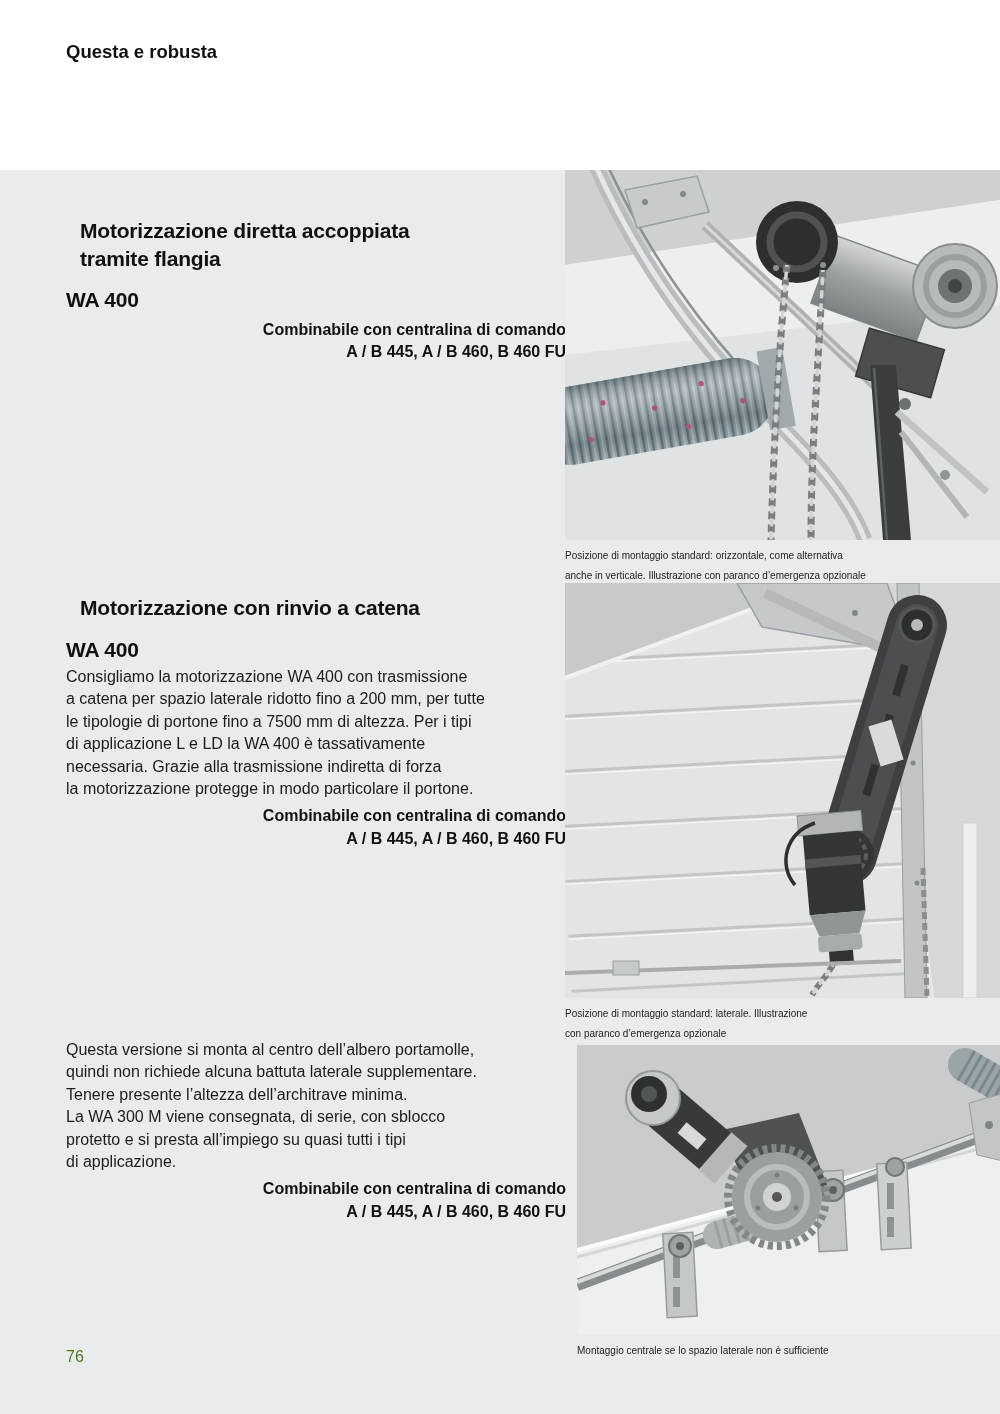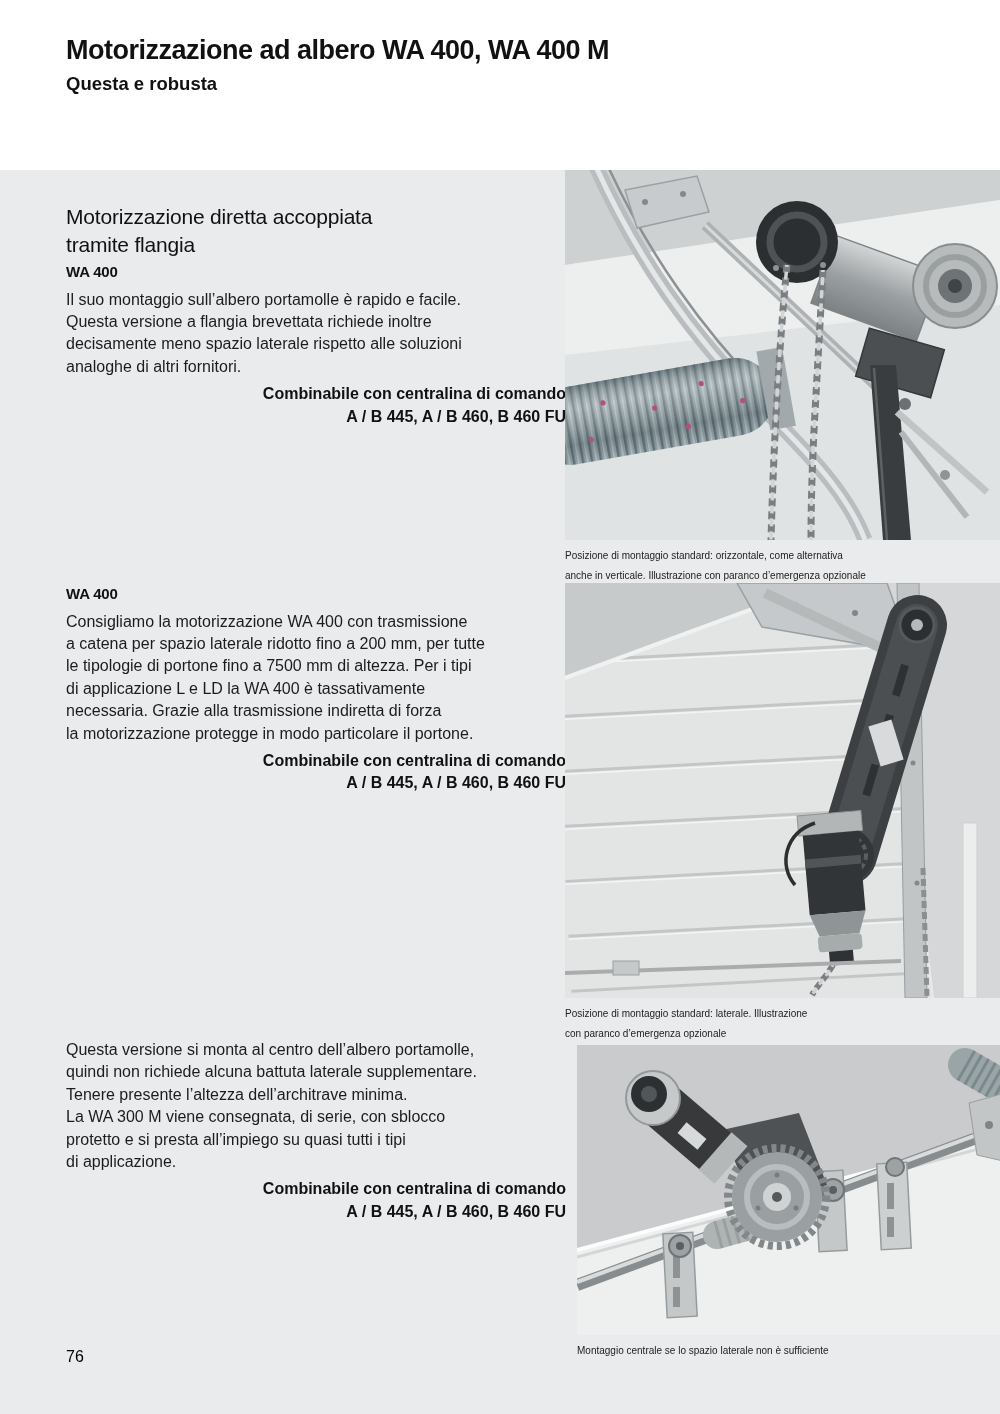--- a/index.html
+++ b/index.html
@@ -30,27 +30,27 @@
     width: 1000px; height: 1244px;
     background: #e9ebec;
   }
 
   .section { position: absolute; left: 66px; width: 500px; }
   .sec-1 { top: 33px; }
   .sec-2 { top: 410px; }
   .sec-3 { top: 866px; }
 
   .sec-heading {
-    margin: 0;
-    font-size: 21px; font-weight: 400; line-height: 27.5px;
+    margin: 14px;
+    font-size: 21px; font-weight: 700; line-height: 27.5px;
     letter-spacing: -0.2px; color: #111;
     white-space: pre-line;
   }
   .sec-model {
-    font-size: 15px; font-weight: 700; line-height: 27.5px;
+    font-size: 21px; font-weight: 700; line-height: 27.5px;
     letter-spacing: -0.2px; color: #111;
   }
   .sec-body {
     margin: 3px 0 0 0;
     font-size: 16px; line-height: 22.4px; color: #1c1c1c;
     white-space: pre-line;
   }
   .sec-combinable {
     margin: 5px 0 0 0;
     font-size: 16px; font-weight: 700; line-height: 22.4px; color: #111;
@@ -66,48 +66,44 @@
   .photo { display: block; width: 435px; }
   .fig-caption {
     margin: 6px 0 0 0;
     font-size: 10px; line-height: 19.8px; color: #222;
     white-space: pre-line;
     width: 420px;
   }
 
   .page-number {
     position: absolute; left: 66px; top: 1348px;
-    font-size: 16px; color: #000000;
+    font-size: 16px; color: #4d7c0f;
   }
 </style>
 </head>
 <body>
 
 <div class="page">
 
   <div class="header">
-    <h1 class="title">Motorizzazione ad albero WA 400, WA 400 M</h1>
     <h2 class="subtitle">Questa e robusta</h2>
   </div>
 
   <div class="content">
 
     <section class="section sec-1">
       <h3 class="sec-heading">Motorizzazione diretta accoppiata
 tramite flangia</h3>
       <div class="sec-model">WA 400</div>
-      <p class="sec-body">Il suo montaggio sull’albero portamolle è rapido e facile.
-Questa versione a flangia brevettata richiede inoltre
-decisamente meno spazio laterale rispetto alle soluzioni
-analoghe di altri fornitori.</p>
       <p class="sec-combinable">Combinabile con centralina di comando
 A / B 445, A / B 460, B 460 FU</p>
     </section>
 
     <section class="section sec-2">
+      <h3 class="sec-heading">Motorizzazione con rinvio a catena</h3>
       <div class="sec-model">WA 400</div>
       <p class="sec-body">Consigliamo la motorizzazione WA 400 con trasmissione
 a catena per spazio laterale ridotto fino a 200 mm, per tutte
 le tipologie di portone fino a 7500 mm di altezza. Per i tipi
 di applicazione L e LD la WA 400 è tassativamente
 necessaria. Grazie alla trasmissione indiretta di forza
 la motorizzazione protegge in modo particolare il portone.</p>
       <p class="sec-combinable">Combinabile con centralina di comando
 A / B 445, A / B 460, B 460 FU</p>
     </section>

